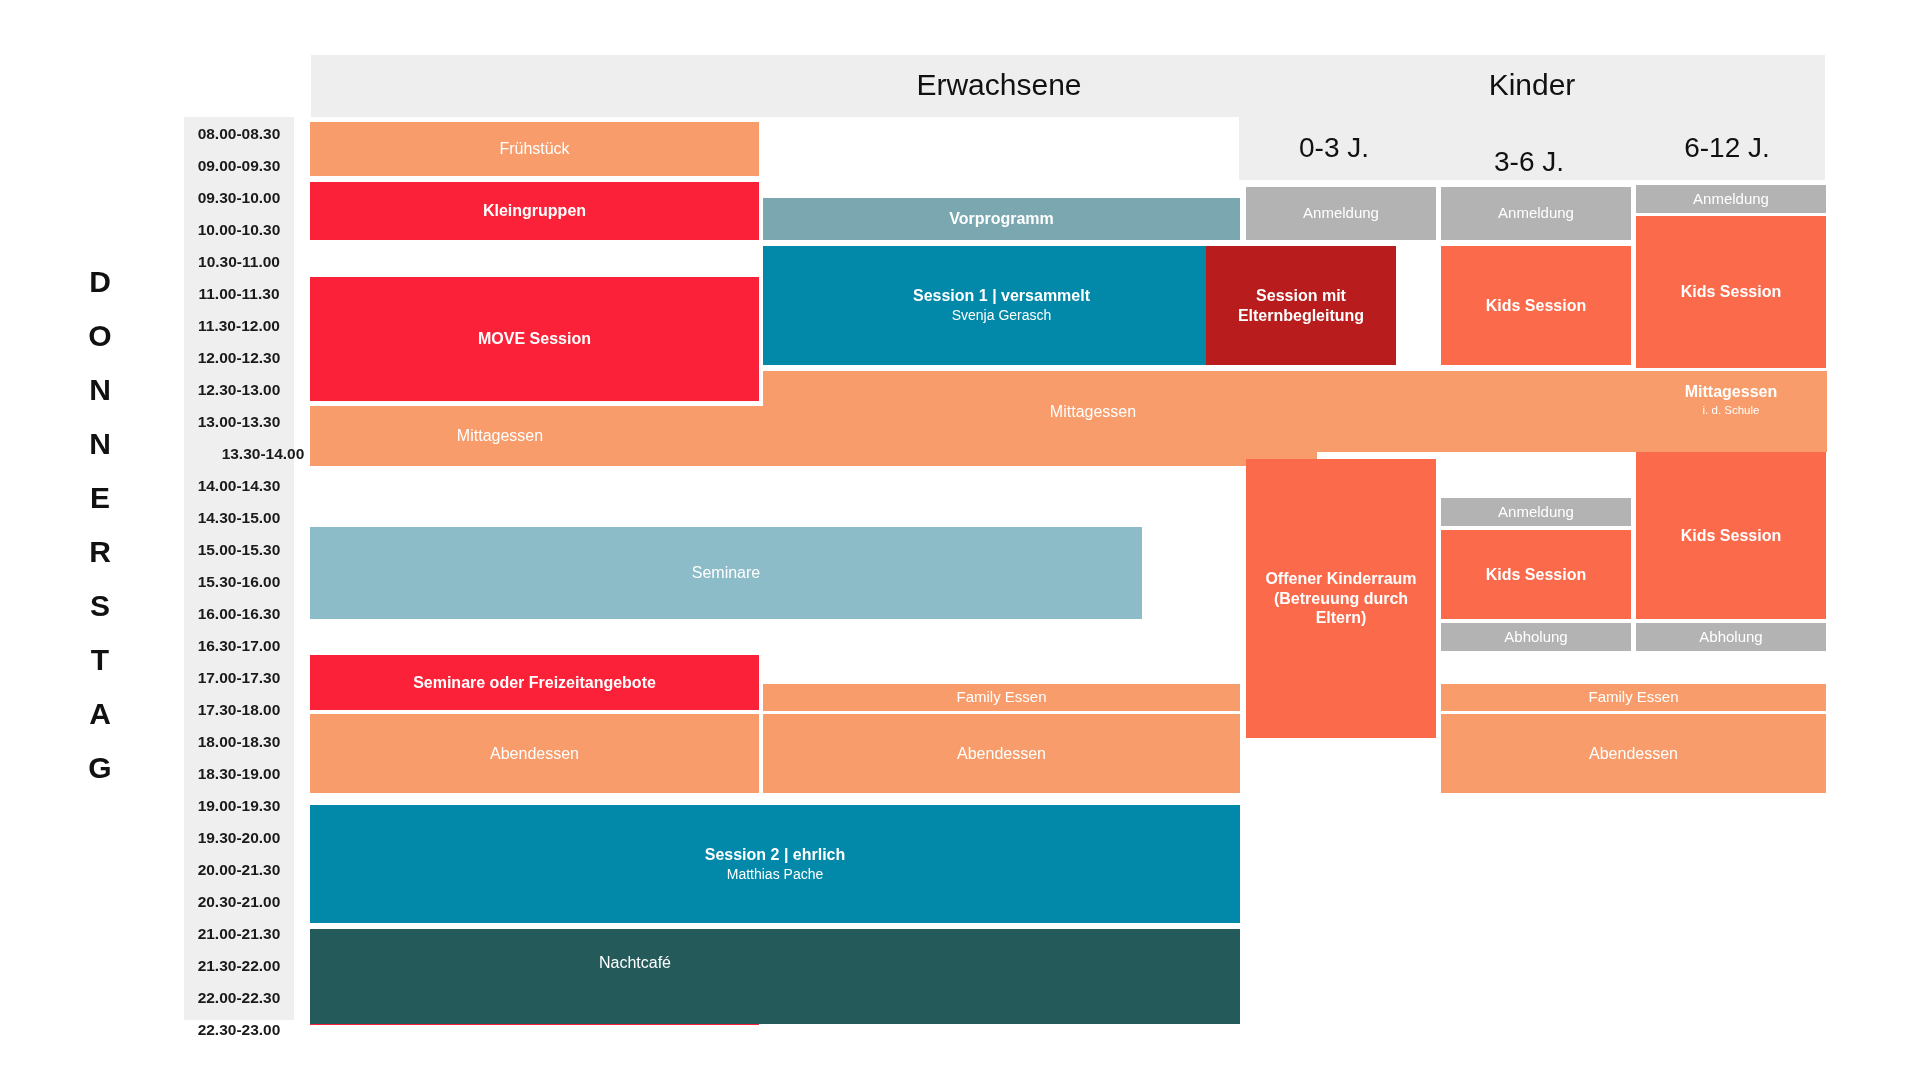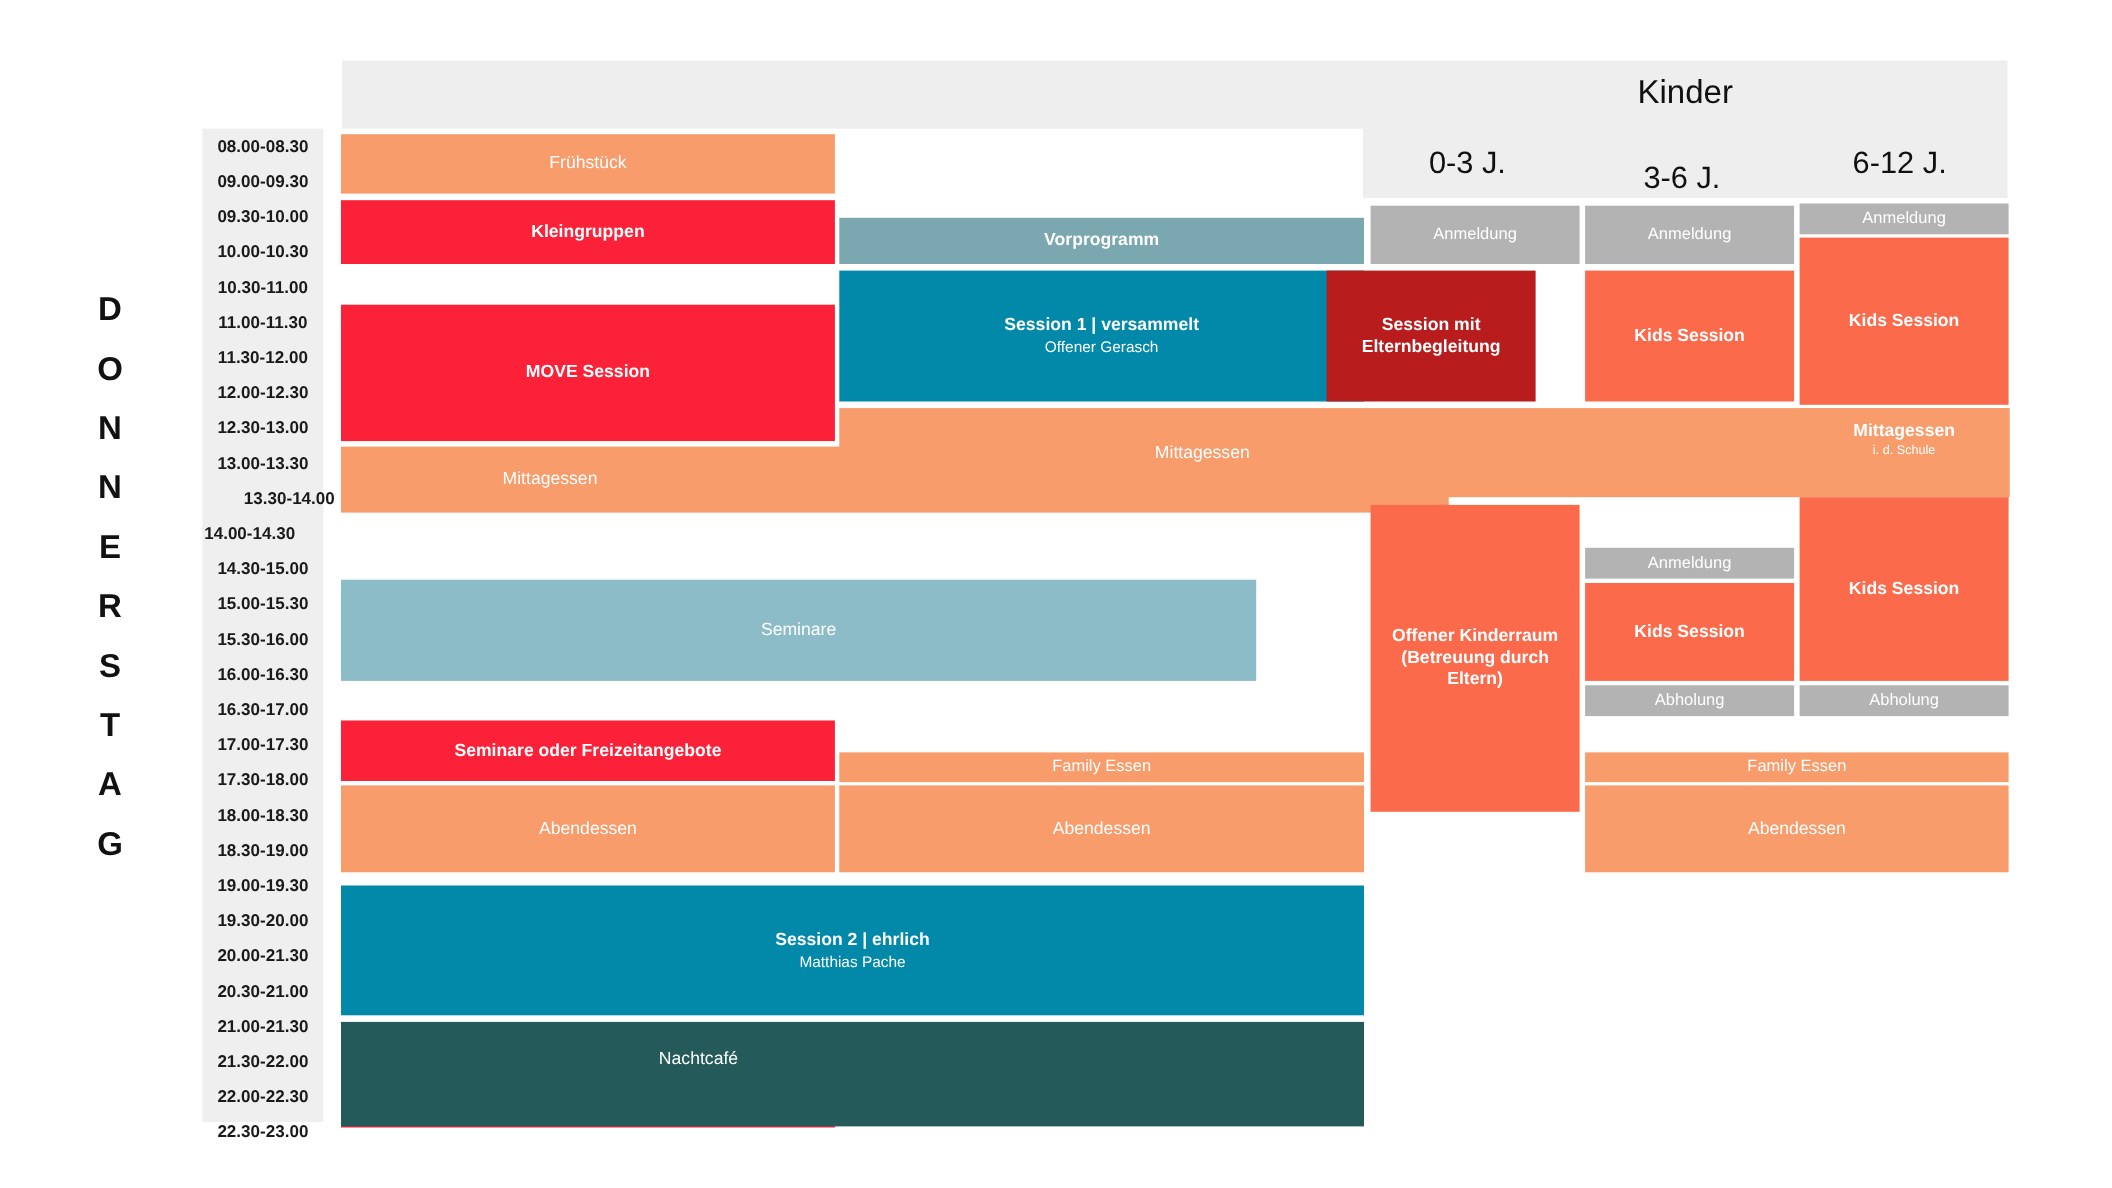--- a/index.html
+++ b/index.html
@@ -104,40 +104,41 @@
     <span>R</span>
     <span>S</span>
     <span>T</span>
     <span>A</span>
     <span>G</span>
   </div>
 
   <div class="headerband" style="left:311px;top:55px;width:1514px;height:62px;"></div>
   <div class="headerband" style="left:1239px;top:117px;width:586px;height:63px;"></div>
 
+  <div class="grouphead" style="left:759px;top:70px;width:480px;">Erwachsene</div>
   <div class="grouphead" style="left:1239px;top:70px;width:586px;">Kinder</div>
 
   <div class="agehead" style="left:1239px;top:134px;width:190px;">0-3 J.</div>
   <div class="agehead" style="left:1434px;top:148px;width:190px;">3-6 J.</div>
   <div class="agehead" style="left:1629px;top:134px;width:196px;">6-12 J.</div>
 
   <div class="timecol" style="left:184px;top:117px;width:110px;height:903px;"></div>
 
   <div class="timecell" style="left:184px;top:126px;">08.00-08.30</div>
   <div class="timecell" style="left:184px;top:158px;">09.00-09.30</div>
   <div class="timecell" style="left:184px;top:190px;">09.30-10.00</div>
   <div class="timecell" style="left:184px;top:222px;">10.00-10.30</div>
   <div class="timecell" style="left:184px;top:254px;">10.30-11.00</div>
   <div class="timecell" style="left:184px;top:286px;">11.00-11.30</div>
   <div class="timecell" style="left:184px;top:318px;">11.30-12.00</div>
   <div class="timecell" style="left:184px;top:350px;">12.00-12.30</div>
   <div class="timecell" style="left:184px;top:382px;">12.30-13.00</div>
   <div class="timecell" style="left:184px;top:414px;">13.00-13.30</div>
   <div class="timecell" style="left:184px;top:446px;margin-left:24px;">13.30-14.00</div>
-  <div class="timecell" style="left:172px;top:478px;">14.00-14.30</div>
+  <div class="timecell" style="left:184px;top:478px;">14.00-14.30</div>
   <div class="timecell" style="left:184px;top:510px;">14.30-15.00</div>
   <div class="timecell" style="left:184px;top:542px;">15.00-15.30</div>
   <div class="timecell" style="left:184px;top:574px;">15.30-16.00</div>
   <div class="timecell" style="left:184px;top:606px;">16.00-16.30</div>
   <div class="timecell" style="left:184px;top:638px;">16.30-17.00</div>
   <div class="timecell" style="left:184px;top:670px;">17.00-17.30</div>
   <div class="timecell" style="left:184px;top:702px;">17.30-18.00</div>
   <div class="timecell" style="left:184px;top:734px;">18.00-18.30</div>
   <div class="timecell" style="left:184px;top:766px;">18.30-19.00</div>
   <div class="timecell" style="left:184px;top:798px;">19.00-19.30</div>
@@ -180,21 +181,21 @@
   <div class="blk" style="left:310px;top:993px;width:449px;height:32px;background:#fb2138;">
     <div class="t1">Kleingruppen</div>
   </div>
 
   <div class="blk" style="left:763px;top:198px;width:477px;height:42px;background:#7aa7b0;">
     <div class="t1">Vorprogramm</div>
   </div>
 
   <div class="blk" style="left:763px;top:246px;width:477px;height:119px;background:#0288a8;">
     <div class="t1">Session 1 | versammelt</div>
-    <div class="t2">Offener Gerasch</div>
+    <div class="t2">Svenja Gerasch</div>
   </div>
 
   <div class="blk light" style="left:763px;top:371px;width:1064px;height:81px;background:#f79c6a;">
     <div class="t1" style="position:absolute;left:180px;width:300px;text-align:center;">Mittagessen</div>
   </div>
 
   <div class="blk light" style="left:763px;top:684px;width:477px;height:27px;background:#f79c6a;">
     <div class="t1" style="font-size:15px;">Family Essen</div>
   </div>
 

